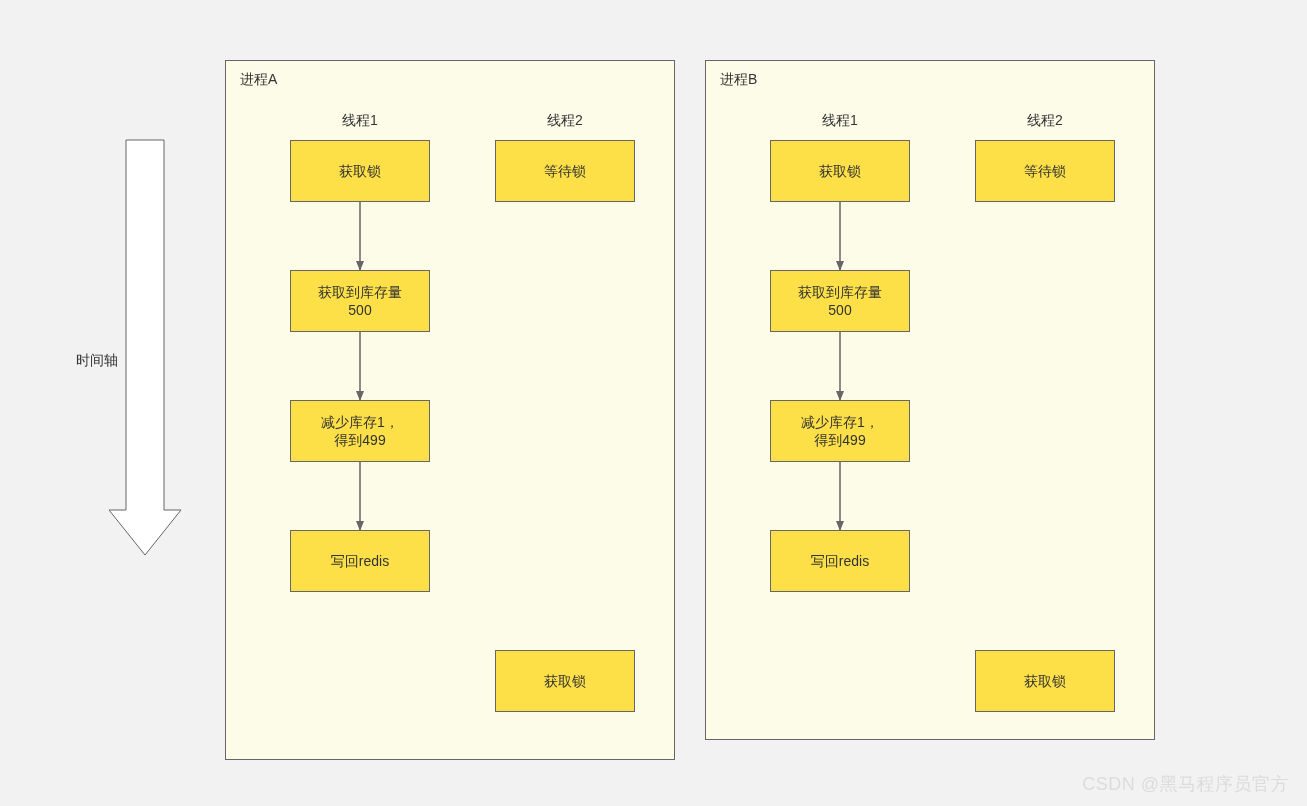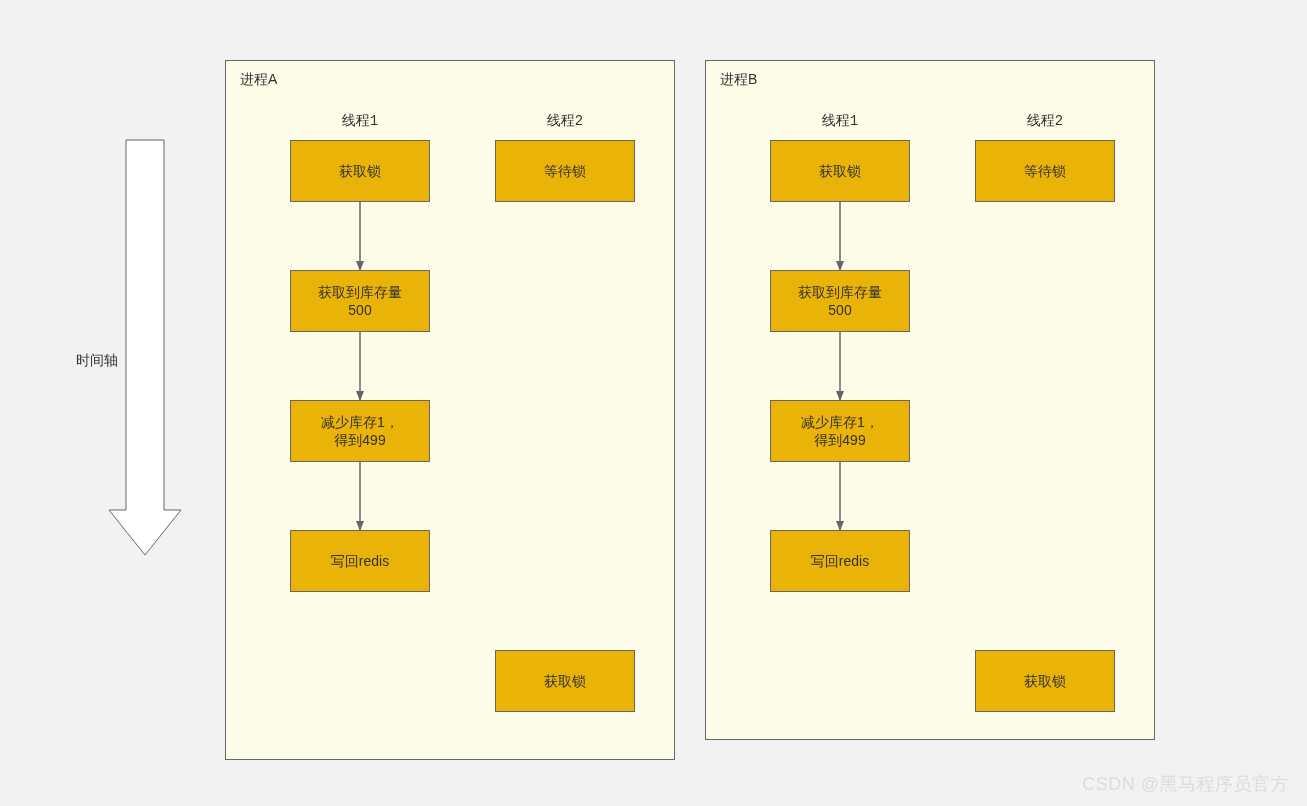--- a/index.html
+++ b/index.html
@@ -14,26 +14,25 @@
     position: relative;
   }
   .stage {
     position: relative;
     width: 1307px;
     height: 806px;
   }
   .label {
     position: absolute;
     text-align: center;
-    font-family: Liberation Mono, monospace;
   }
   .box {
     position: absolute;
     border: 1px solid #666;
-    background: #eab308;
+    background: #fde047;
     display: flex;
     align-items: center;
     justify-content: center;
     text-align: center;
     line-height: 1.3;
     padding: 4px;
     box-sizing: border-box;
   }
   .process-panel {
     position: absolute;

